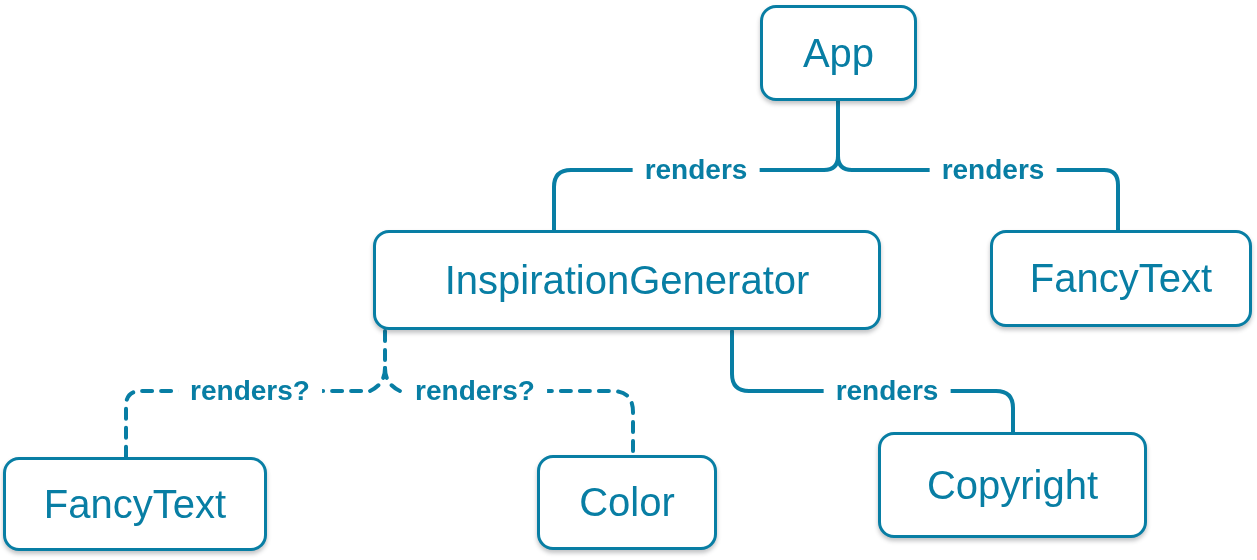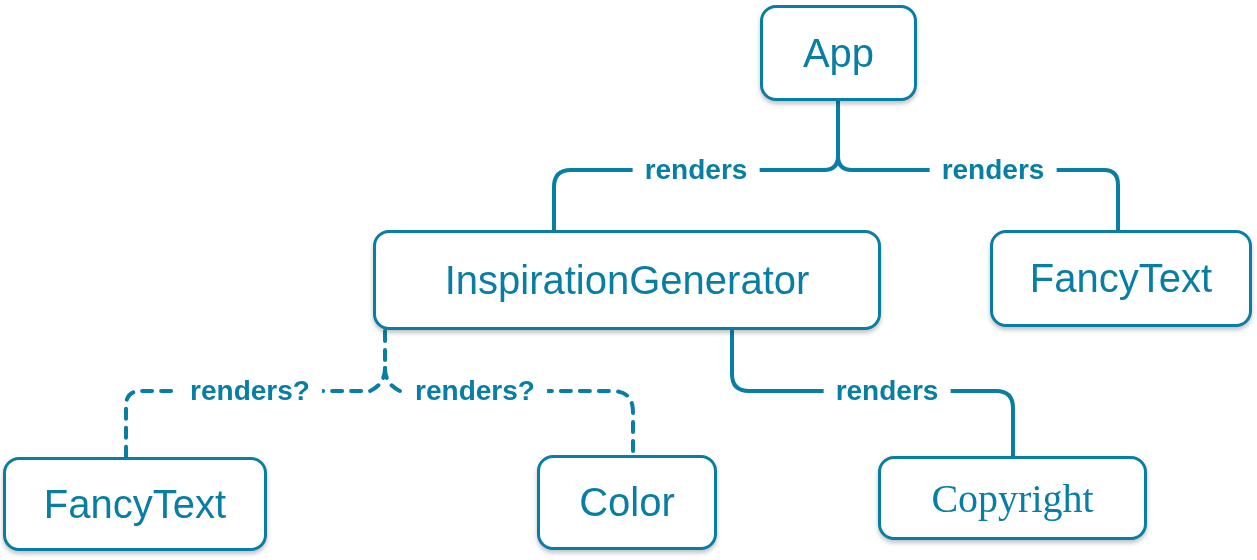--- a/index.html
+++ b/index.html
@@ -57,21 +57,21 @@
     line-height: 34px;
     white-space: nowrap;
     text-align: center;
   }
   
   .node-app            { left: 760px; top: 5px;   width: 157px; height: 96px; }
   .node-ig             { left: 333px; top: 230px; width: 508px; height: 100px; margin-left: 40px; }
   .node-fancytext-top  { left: 990px; top: 230px; width: 262px; height: 97px; }
   .node-fancytext-bot  { left: 3px;   top: 457px; width: 264px; height: 94px; }
   .node-color          { left: 537px; top: 455px; width: 180px; height: 95px; }
-  .node-copyright      { left: 878px; top: 456px; width: 269px; height: 84px; font-family: Liberation Serif, serif; }
+  .node-copyright      { left: 878px; top: 432px; width: 269px; height: 106px; }
   
   .label-renders-left   { left: 696px; top: 170px; }
   .label-renders-right  { left: 993px; top: 170px; }
   .label-renders-copy   { left: 887px; top: 391px; }
   .label-renders-q-left { left: 250px; top: 391px; }
   .label-renders-q-right{ left: 475px; top: 391px; }
 </style>
 </head>
 <body>
 

